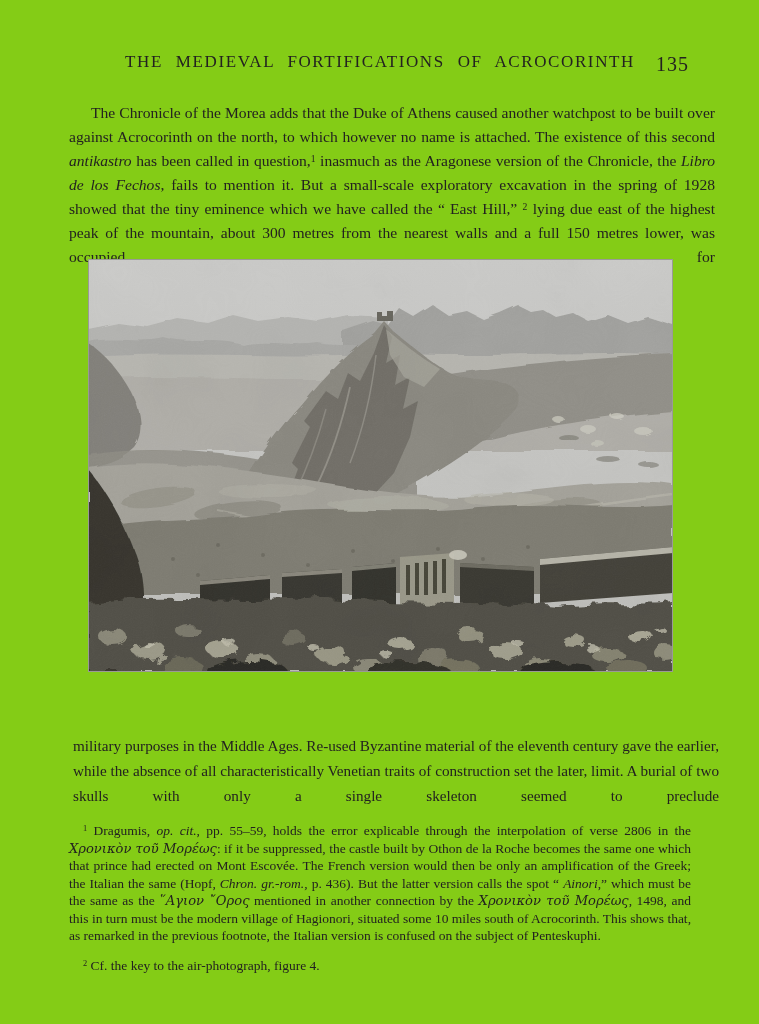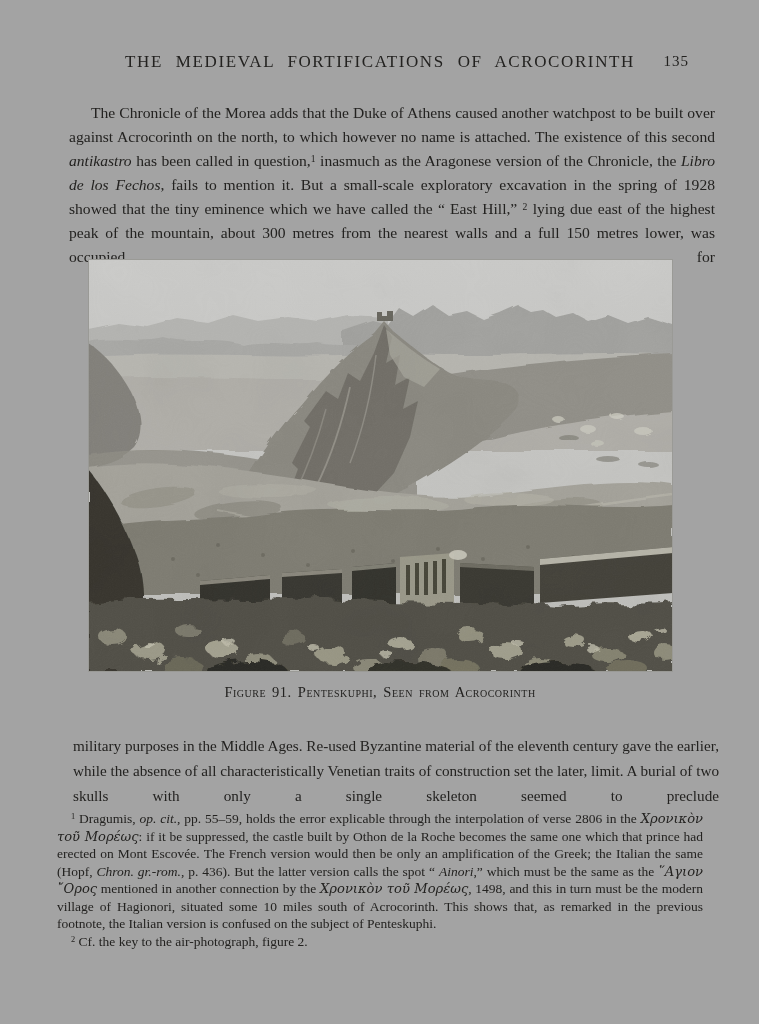--- a/index.html
+++ b/index.html
@@ -1,47 +1,47 @@
 <!DOCTYPE html>
 <html><head>
 <meta charset="utf-8">
 <style>
   html,body{margin:0;padding:0;background:#d9d9d6;}
   .page{
     position:relative;width:759px;height:1024px;margin:0 auto;
-    background:#a3a3a3;color:#232220;
+    background:#84cc16;color:#232220;
     font-family:"Liberation Serif",serif;
     overflow:hidden;
   }
   .runhead{
     position:absolute;top:52px;left:57px;width:646px;
     text-align:center;font-size:17px;letter-spacing:1.6px;word-spacing:7px;
     white-space:nowrap;
   }
-  .pagenum{position:absolute;right:14px;top:1px;letter-spacing:1px;word-spacing:normal;font-size:15px;}
+  .pagenum{position:absolute;right:14px;top:1px;letter-spacing:1px;word-spacing:normal;font-size:20px;}
   .p1{
     position:absolute;top:89px;left:57px;width:646px;
     font-size:15.6px;line-height:24px;text-align:justify;text-align-last:justify;
     text-indent:22px;margin:12px;
   }
   .p2{
     position:absolute;top:717px;left:57px;width:646px;
     font-size:15.2px;line-height:25px;text-align:justify;text-align-last:justify;margin:16px;
   }
   .figure{position:absolute;top:259px;left:88px;width:585px;height:413px;}
   .figure svg{display:block;}
   .caption{
     position:absolute;top:684px;left:57px;width:646px;text-align:center;
     font-variant:small-caps;font-size:14.5px;letter-spacing:0.5px;word-spacing:2px;
   }
   .footnotes{
     position:absolute;top:810px;left:57px;width:646px;
     font-size:13.5px;line-height:17.5px;text-align:justify;
   }
-  .fn{margin:0;text-indent:14px;}
+  .fn{margin:12px;text-indent:14px;}
   .sup{font-size:0.62em;vertical-align:0.45em;line-height:0;}
   .it{font-style:italic;}
   .gk{font-style:italic;font-family:"DejaVu Serif",serif;font-size:0.97em;}
 </style>
 </head>
 <body>
 
 <div class="page">
 
   <div class="runhead">
@@ -216,22 +216,21 @@
       </g>
 
       <g>
         <rect x="0" y="0" width="585" height="413" filter="url(#blotch)" opacity="0.10" style="mix-blend-mode:multiply"></rect>
         <rect x="0" y="0" width="585" height="413" filter="url(#noise)" opacity="0.16" style="mix-blend-mode:soft-light"></rect>
         <rect x="0.5" y="0.5" width="584" height="412" fill="none" stroke="#9a9a96" stroke-width="1"></rect>
       </g>
     </svg>
   </div>
 
-  <div class="caption">Figure 91.  Penteskuphi, Seen from Acrocorinth</div>
 
   <p class="p2">military purposes in the Middle Ages.  Re-used Byzantine material of the eleventh century gave the earlier, while the absence of all characteristically Venetian traits of construction set the later, limit.  A burial of two skulls with only a single skeleton seemed to preclude</p>
 
   <div class="footnotes">
     <p class="fn"><span class="sup">1</span><span> Dragumis, </span><span class="it">op. cit.</span><span>, pp. 55–59, holds the error explicable through the interpolation of verse 2806 in the </span><span class="gk">Χρονικὸν τοῦ Μορέως</span><span>: if it be suppressed, the castle built by Othon de la Roche becomes the same one which that prince had erected on Mont Escovée.  The French version would then be only an amplification of the Greek; the Italian the same (Hopf, </span><span class="it">Chron. gr.-rom.</span><span>, p. 436).  But the latter version calls the spot “ </span><span class="it">Ainori</span><span>,” which must be the same as the </span><span class="gk">῞Αγιον ῎Ορος</span><span> mentioned in another connection by the </span><span class="gk">Χρονικὸν τοῦ Μορέως</span><span>, 1498, and this in turn must be the modern village of Hagionori, situated some 10 miles south of Acrocorinth.  This shows that, as remarked in the previous footnote, the Italian version is confused on the subject of Penteskuphi.</span></p>
-    <p class="fn"><span class="sup">2</span><span> Cf. the key to the air-photograph, figure 2.</span></p>
+    <p class="fn"><span class="sup">2</span><span> Cf. the key to the air-photograph, figure 4.</span></p>
   </div>
 
 </div>
 
 </body></html>

